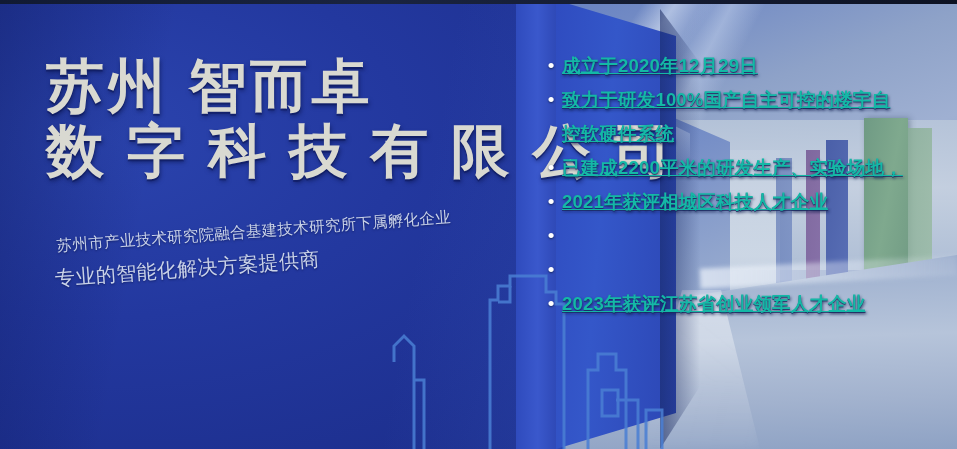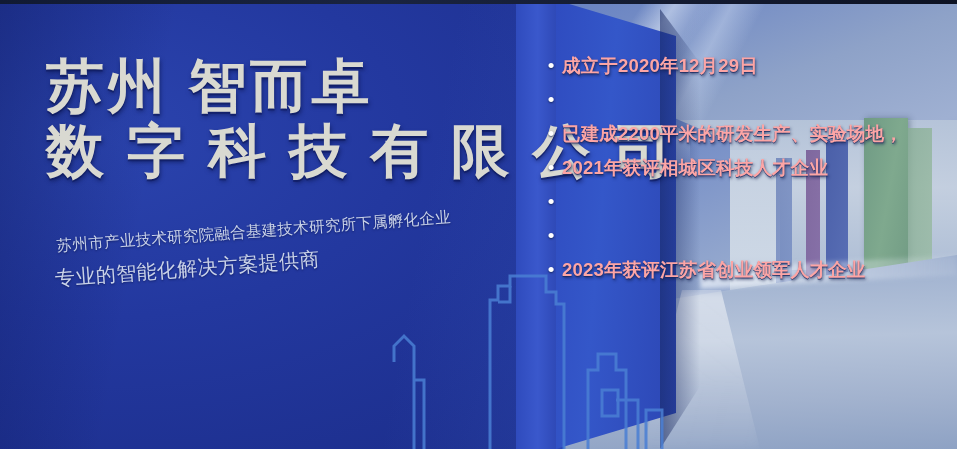--- a/index.html
+++ b/index.html
@@ -181,29 +181,30 @@
   }
   .bullet-dot{
     width:22px;flex:0 0 22px;
     color:#ffffff;
     font-size:19px;
     line-height:32px;
     text-align:center;
     text-shadow:0 1px 2px rgba(20,35,80,.85);
   }
   .bullet-text{
-    color:#fca5a5;
+    color:#14b8a6;
     font-size:18.5px;
     font-weight:700;
     line-height:32px;
     letter-spacing:.01em;
     text-shadow:
       0 1px 0 rgba(25,40,95,.75),
       1px 2px 3px rgba(15,28,75,.7);
     white-space:nowrap;
+    text-decoration:underline;
   }
   .bullet-row.cont .bullet-dot{visibility:hidden;}
 </style>
 </head>
 <body>
 
 <div id="stage">
 
   <div class="photo-base"></div>
   <div class="ceiling"></div>
@@ -255,20 +256,25 @@
 
   <div class="bullets">
 
     <div class="bullet-row">
       <span class="bullet-dot">•</span>
       <span class="bullet-text">成立于2020年12月29日</span>
     </div>
 
     <div class="bullet-row">
       <span class="bullet-dot">•</span>
+      <span class="bullet-text">致力于研发100%国产自主可控的楼宇自</span>
+    </div>
+    <div class="bullet-row cont">
+      <span class="bullet-dot">•</span>
+      <span class="bullet-text">控软硬件系统</span>
     </div>
 
     <div class="bullet-row">
       <span class="bullet-dot">•</span>
       <span class="bullet-text">已建成2200平米的研发生产、实验场地，</span>
     </div>
 
     <div class="bullet-row">
       <span class="bullet-dot">•</span>
       <span class="bullet-text">2021年获评相城区科技人才企业</span>

